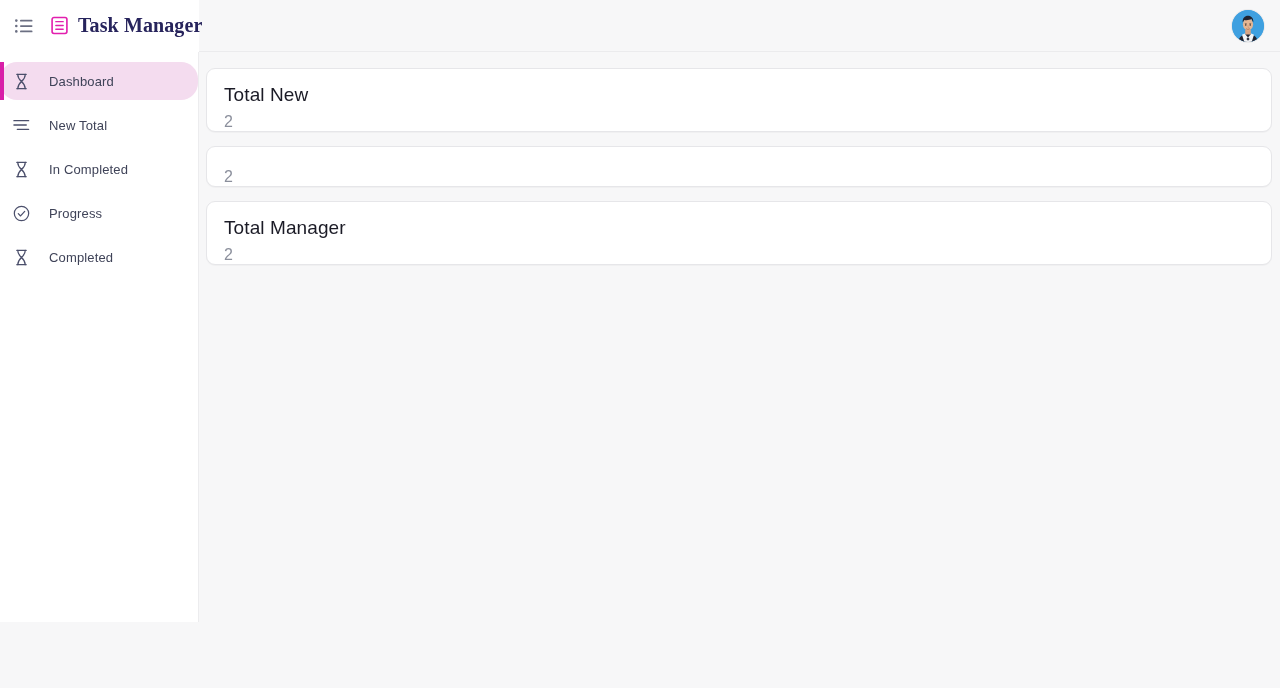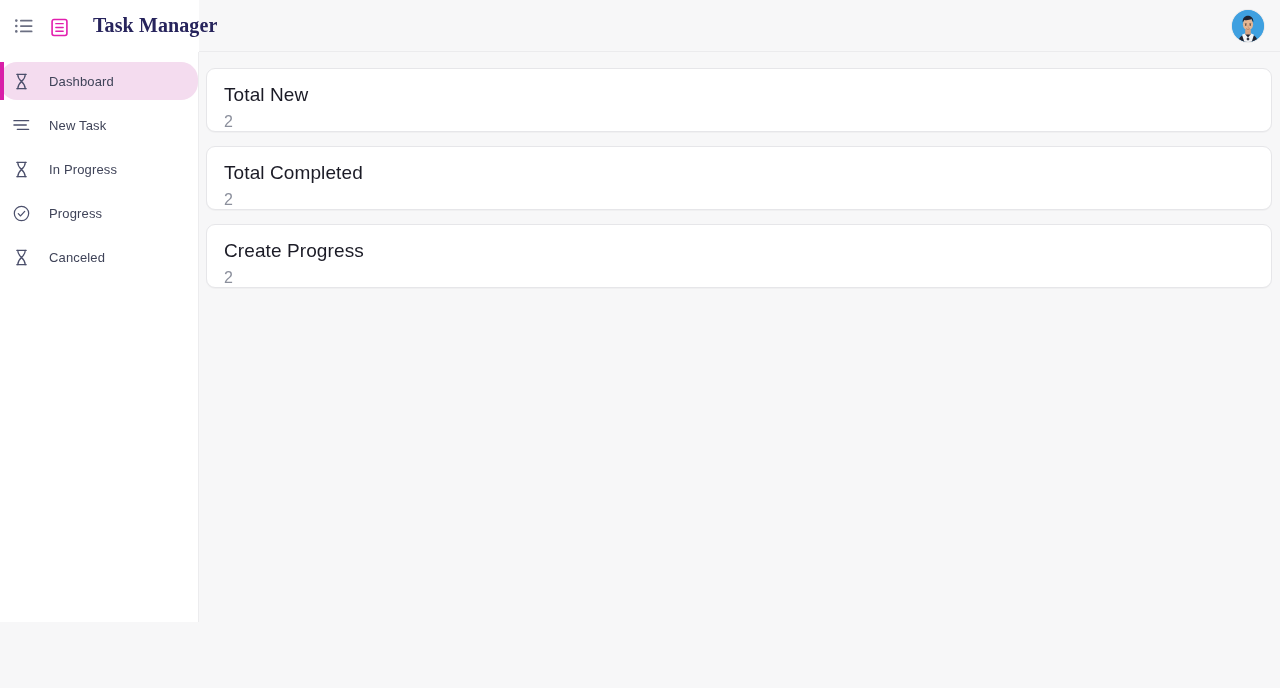--- a/index.html
+++ b/index.html
@@ -48,22 +48,22 @@
     width: 28px;
     height: 28px;
     display: flex;
     align-items: center;
     justify-content: center;
     cursor: pointer;
     flex: none;
   }
   .brand {
     display: flex;
-    align-items: flex-end;
-    gap: 24px;
+    align-items: center;
+    gap: 9px;
     margin-left: 12px;
   }
   .brand-logo {
     width: 19px;
     height: 19px;
     display: block;
     flex: none;
   }
   .brand-title {
     font-family: "Liberation Serif", serif;
@@ -269,72 +269,71 @@
 
 
     <div class="nav-item">
       <span class="nav-icon">
         <svg width="17" height="14" viewBox="0 0 18 14" fill="none" stroke="#4b4f6b" stroke-width="1.5" stroke-linecap="round">
           <path d="M1 2.4h15.5"></path>
           <path d="M1 7h13"></path>
           <path d="M4.6 11.6h11.9"></path>
         </svg>
       </span>
-      <span class="nav-label">New Task</span>
+      <span class="nav-label">New Total</span>
     </div>
 
     <div class="nav-item">
       <span class="nav-icon">
         <svg width="15" height="17" viewBox="0 0 16 18" fill="none" stroke="#4b4f6b" stroke-width="1.3" stroke-linecap="round" stroke-linejoin="round">
           <path d="M3 1.4h10M3 16.6h10"></path>
           <path d="M4 1.4c0 3.2 1.2 5 4 7.6 2.8-2.6 4-4.4 4-7.6"></path>
           <path d="M4 16.6c0-3.2 1.2-5 4-7.6 2.8 2.6 4 4.4 4 7.6"></path>
         </svg>
       </span>
-      <span class="nav-label">In Progress</span>
+      <span class="nav-label">In Completed</span>
     </div>
 
     <div class="nav-item">
       <span class="nav-icon">
         <svg width="17" height="17" viewBox="0 0 18 18" fill="none" stroke="#4b4f6b" stroke-width="1.3" stroke-linecap="round" stroke-linejoin="round">
           <circle cx="9" cy="9" r="7.6"></circle>
           <path d="M5.6 9.2 8 11.6l4.4-4.8"></path>
         </svg>
       </span>
       <span class="nav-label">Progress</span>
     </div>
 
     <div class="nav-item">
       <span class="nav-icon">
         <svg width="15" height="17" viewBox="0 0 16 18" fill="none" stroke="#4b4f6b" stroke-width="1.3" stroke-linecap="round" stroke-linejoin="round">
           <path d="M3 1.4h10M3 16.6h10"></path>
           <path d="M4 1.4c0 3.2 1.2 5 4 7.6 2.8-2.6 4-4.4 4-7.6"></path>
           <path d="M4 16.6c0-3.2 1.2-5 4-7.6 2.8 2.6 4 4.4 4 7.6"></path>
         </svg>
       </span>
-      <span class="nav-label">Canceled</span>
+      <span class="nav-label">Completed</span>
     </div>
 
   </div>
 
   <div class="main">
     <div class="cards-row">
 
       <div class="stat-card">
         <div class="stat-title">Total New</div>
         <div class="stat-value">2</div>
       </div>
 
       <div class="stat-card">
-        <div class="stat-title">Total Completed</div>
         <div class="stat-value">2</div>
       </div>
 
       <div class="stat-card">
-        <div class="stat-title">Create Progress</div>
+        <div class="stat-title">Total Manager</div>
         <div class="stat-value">2</div>
       </div>
 
 
     </div>
   </div>
 
 </div>
 
 </body></html>

